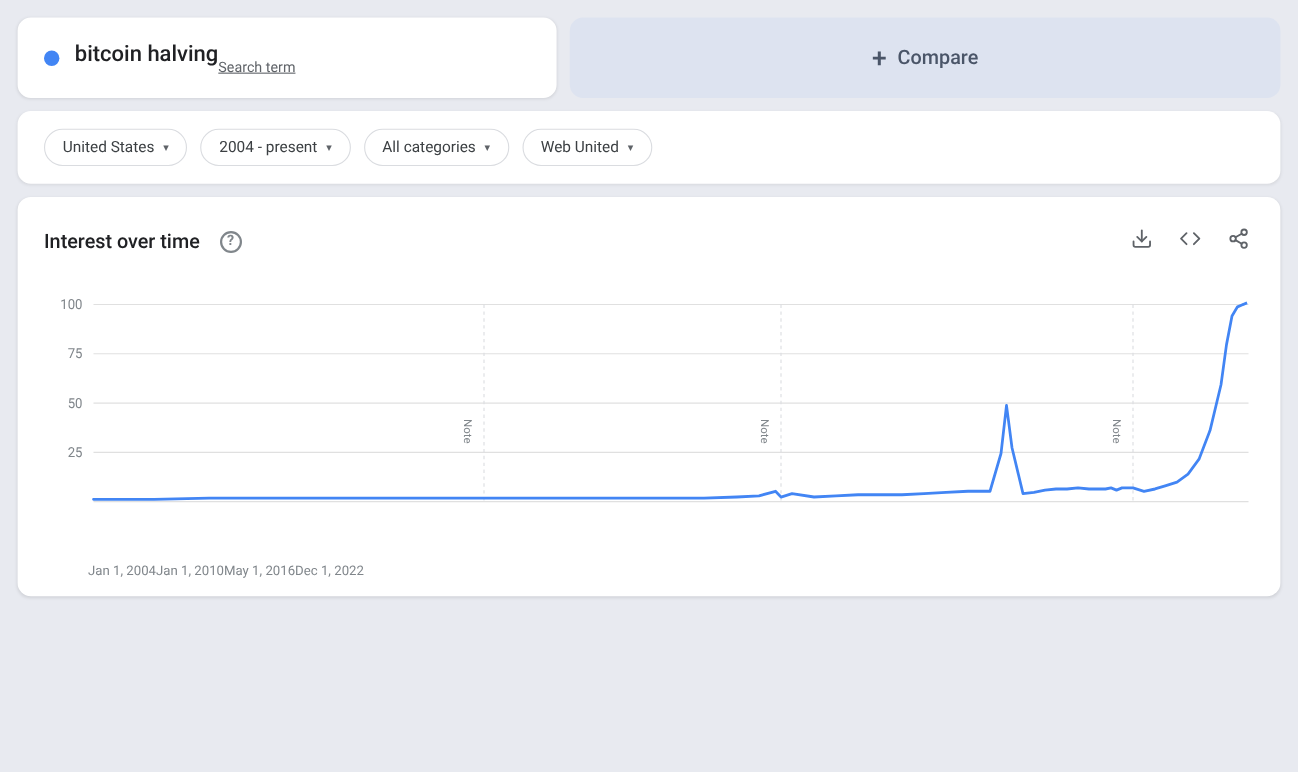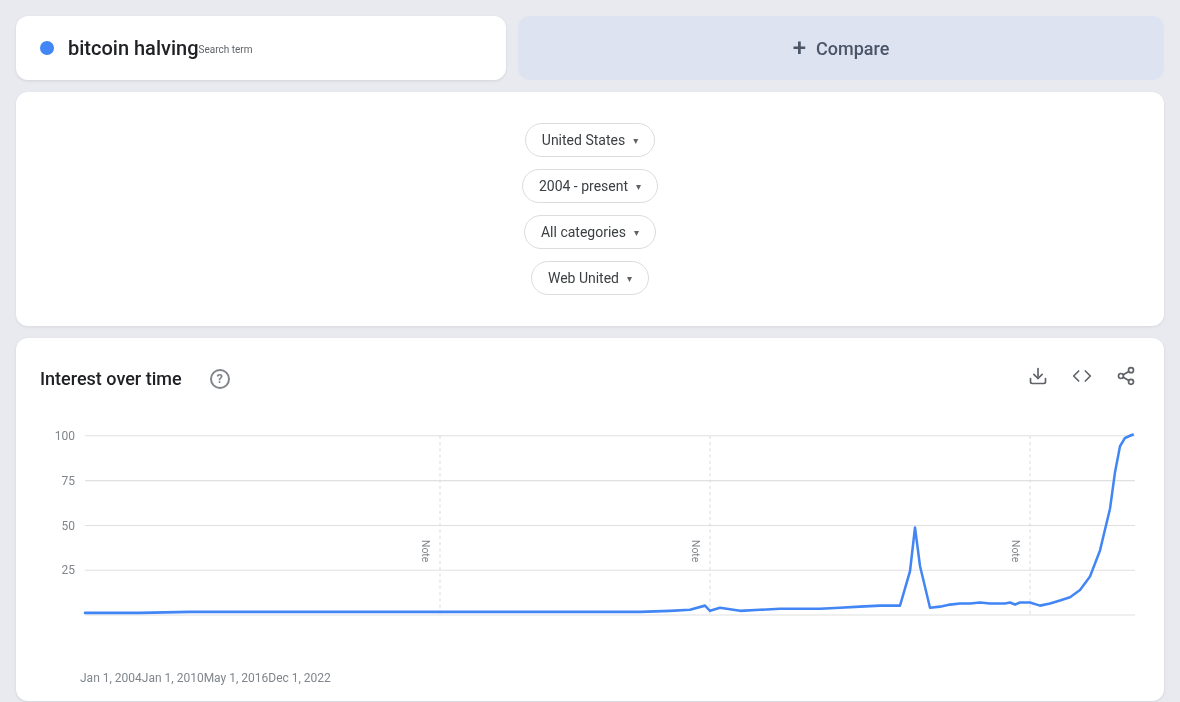--- a/index.html
+++ b/index.html
@@ -40,23 +40,24 @@
       flex-direction: row;
     }
 
     .search-term-name {
       font-size: 20px;
       font-weight: 500;
       color: #202124;
     }
 
     .search-term-label {
-      font-size: 10px;
+      font-size: 13px;
       color: #5f6368;
-      margin-top: 8px;
+      margin-top: 18px;
+      text-decoration: underline;
     }
 
     .compare-card {
       background: #dde3f0;
       border-radius: 12px;
       flex: 1;
       display: flex;
       align-items: center;
       justify-content: center;
       gap: 10px;
@@ -67,27 +68,26 @@
     }
 
     .compare-plus {
       font-size: 24px;
       color: #4a5568;
     }
 
     .filter-bar {
       background: #fff;
       border-radius: 12px;
-      padding: 31px 24px;
+      padding: 16px 24px;
       display: flex;
       gap: 12px;
       align-items: center;
       margin-bottom: 12px;
       box-shadow: 0 1px 3px rgba(0,0,0,0.08);
-      flex-direction: column;
     }
 
     .filter-dropdown {
       display: flex;
       align-items: center;
       gap: 8px;
       border: 1px solid #dadce0;
       border-radius: 20px;
       padding: 8px 16px;
       font-size: 14px;
@@ -112,21 +112,21 @@
     .chart-header {
       display: flex;
       align-items: center;
       justify-content: space-between;
       margin-bottom: 20px;
     }
 
     .chart-title-area {
       display: flex;
       align-items: center;
-      gap: 28px;
+      gap: 18px;
     }
 
     .chart-title {
       font-size: 18px;
       font-weight: 500;
       color: #202124;
     }
 
     .help-icon {
       width: 20px;

